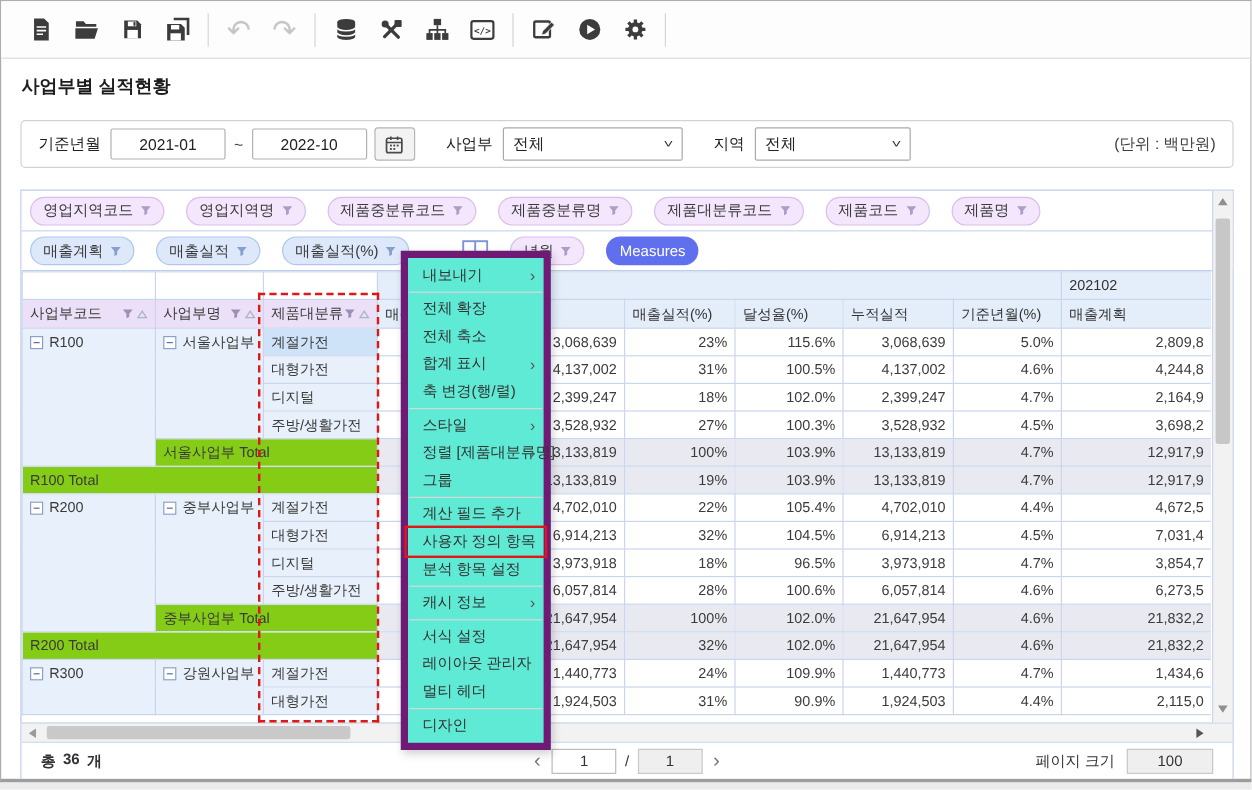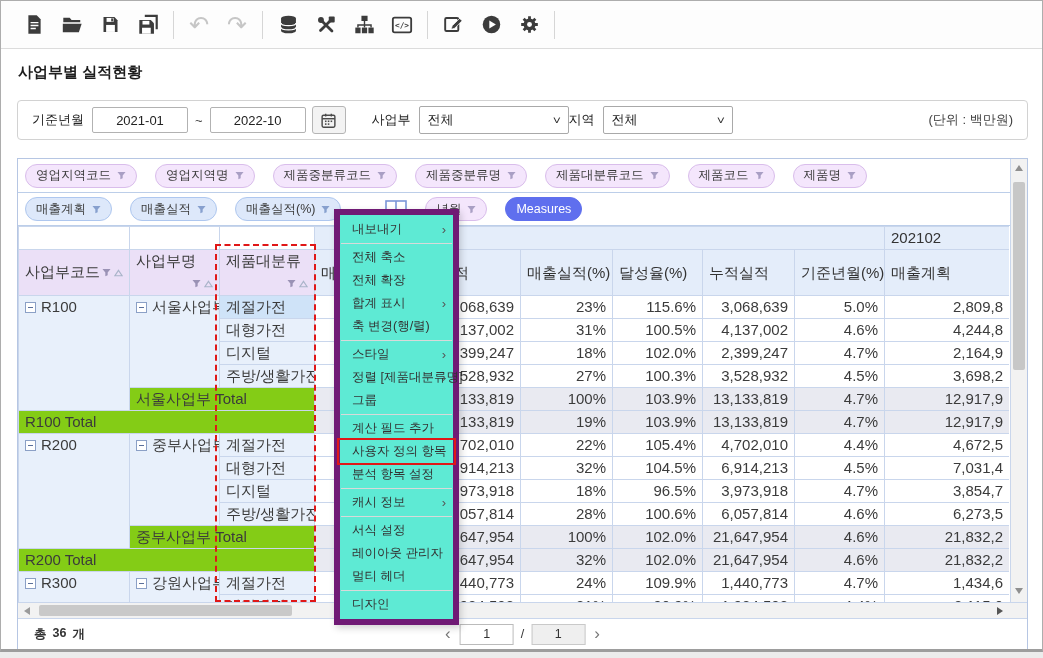--- a/index.html
+++ b/index.html
@@ -29,21 +29,21 @@
   .grid-box { position:absolute; left:16px; top:157px; width:1011px; height:491px; border:1px solid #b6c6e3; background:#fff; }
   .chips-row { height:34px; border-bottom:1px solid #bccee9; display:flex; align-items:center; padding:0 7px; gap:18px; background:#fff; }
   .chips-row.r2 { height:33px; }
   .chip { display:inline-flex; align-items:center; gap:6px; height:24px; padding:0 10px; border-radius:12px; font-size:12.5px; color:#3a3a3a; white-space:nowrap; cursor:pointer; }
   .chip.pink { background:#f4e6fc; border:1px solid #d9bdeb; }
   .chip.blue { background:#dde8fa; border:1px solid #aec7ef; }
   .chip.solid { background:#5f6fee; border:1px solid #5f6fee; color:#fff; }
   .area-icon { margin-left:26px; cursor:pointer; display:flex; }
 
   .tbl-wrap { position:relative; width:991px; height:376px; overflow:hidden; }
-  table.pivot { border-collapse:collapse; table-layout:fixed; width:991px; font-size:15px; color:#3b3b3b; }
+  table.pivot { border-collapse:collapse; table-layout:fixed; width:991px; font-size:12px; color:#3b3b3b; }
   table.pivot td { border:1px solid #c9d6ec; height:22px; line-height:22px; padding:0 6px; white-space:nowrap; overflow:hidden; }
   td.blank { background:#fff; border-color:#dccfec #d8c9ec #c9b8e0 #dccfec; height:23px; }
   td.grp { background:#e4edfa; border-color:#bfd0e8; height:23px; color:#333; }
   td.ph { background:#ebe0f7; border-color:#cbb8e3; height:23px; color:#3a3a3a; }
   td.ph .ics { float:right; display:inline-flex; gap:3px; align-items:center; height:23px; }
   td.ch { background:#e4edfa; border-color:#bfd0e8; height:23px; color:#333; }
   td.rh { background:#e8f0fb; vertical-align:top; }
   td.rh .cellpad { height:22px; line-height:22px; display:flex; align-items:center; }
   td.cat { background:#e8f0fb; }
   td.cat.sel { background:#cfe3f8; }
@@ -207,21 +207,21 @@
             <rect x="7" y="16" width="2.2" height="2.2"></rect>
             <rect x="11" y="16" width="2.2" height="2.2"></rect>
           </g>
         </svg>
       </span>
     <span class="flabel" style="margin-left:26px">사업부</span>
     <span class="fsel" style="width:150px">
         <span>전체</span>
         <span class="chev">˅</span>
       </span>
-    <span class="flabel" style="">지역</span>
+    <span class="flabel" style="margin-left:26px">지역</span>
     <span class="fsel" style="width:130px">
         <span>전체</span>
         <span class="chev">˅</span>
       </span>
     <span class="unit-note">(단위 : 백만원)</span>
   </div>
 
   <div class="grid-box">
     <div class="chips-row" id="chips1">
         <span class="chip pink">
@@ -531,35 +531,39 @@
           <span>36</span>
           <span>개</span>
       </span>
       <span class="pagectr">
         <span class="pchev">‹</span>
         <input class="pgin" value="1" style="">
         <span>/</span>
         <span class="pgbox">1</span>
         <span class="pchev">›</span>
       </span>
+      <span class="size-group">
+        <span>페이지 크기</span>
+        <span class="szbox">100</span>
+      </span>
     </div>
     <div class="vscroll">
       <span class="arr up"></span>
       <span class="vthumb"></span>
       <span class="arr down"></span>
     </div>
   </div>
 
   <div class="dash-rect"></div>
 
   <div class="cmenu" id="cmenu">
       <div class="mi"><span>내보내기</span><span class="marrow">›</span></div>
       <div class="msep"></div>
+      <div class="mi"><span>전체 확장</span></div>
       <div class="mi"><span>전체 축소</span></div>
-      <div class="mi"><span>전체 확장</span></div>
       <div class="mi"><span>합계 표시</span><span class="marrow">›</span></div>
       <div class="mi"><span>축 변경(행/렬)</span></div>
       <div class="msep"></div>
       <div class="mi"><span>스타일</span><span class="marrow">›</span></div>
       <div class="mi"><span>정렬 [제품대분류명]</span><span class="marrow">›</span></div>
       <div class="mi"><span>그룹</span></div>
       <div class="msep"></div>
       <div class="mi"><span>계산 필드 추가</span></div>
       <div class="mi hl"><span>사용자 정의 항목</span></div>
       <div class="mi"><span>분석 항목 설정</span></div>

